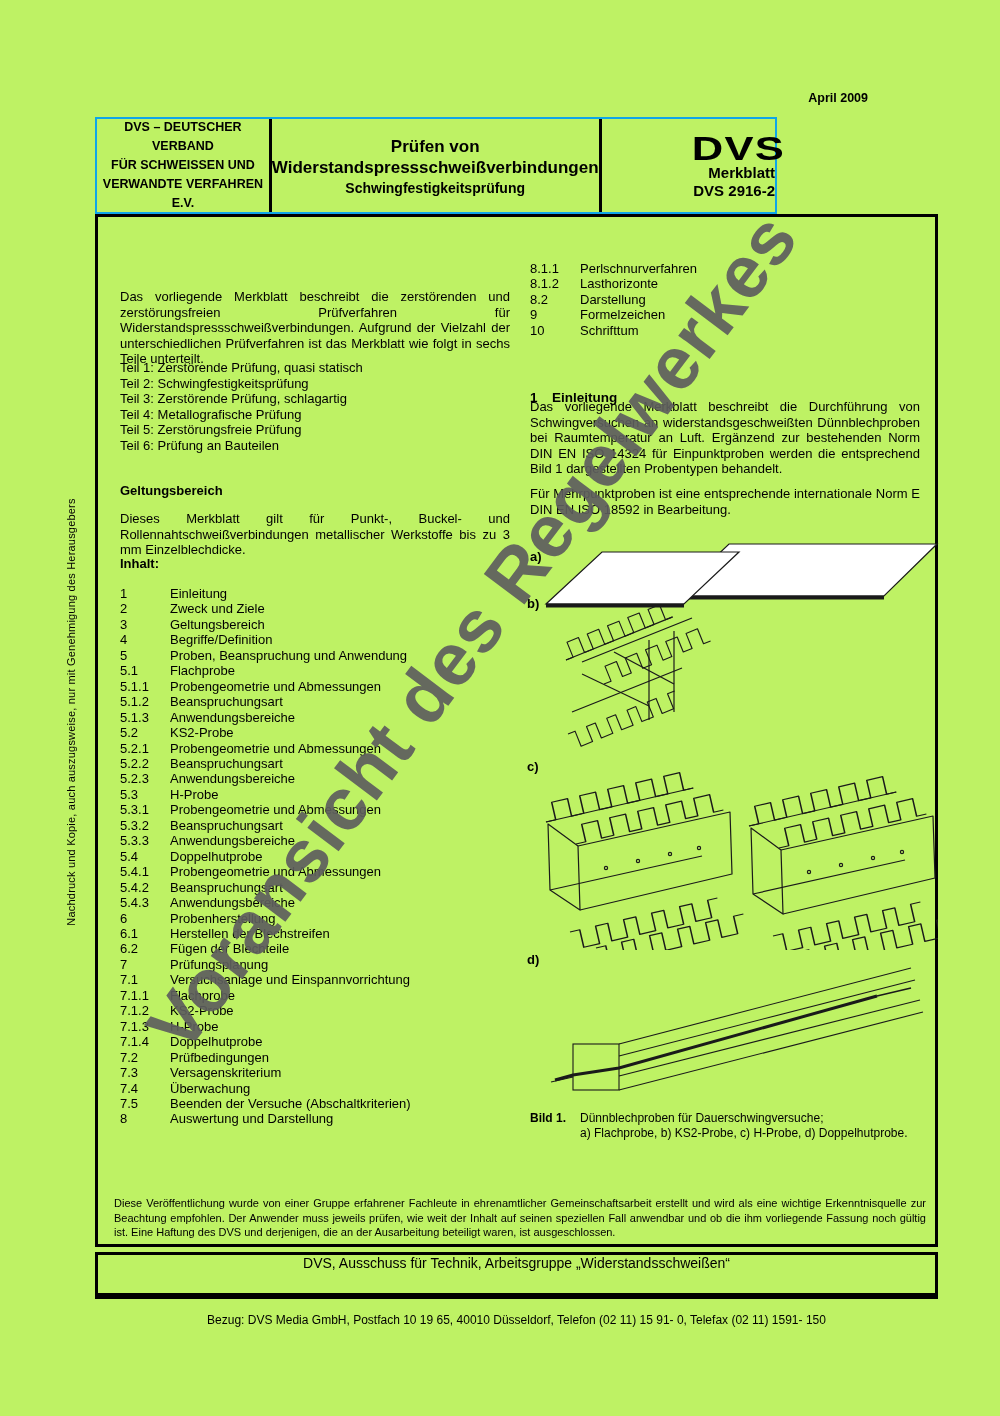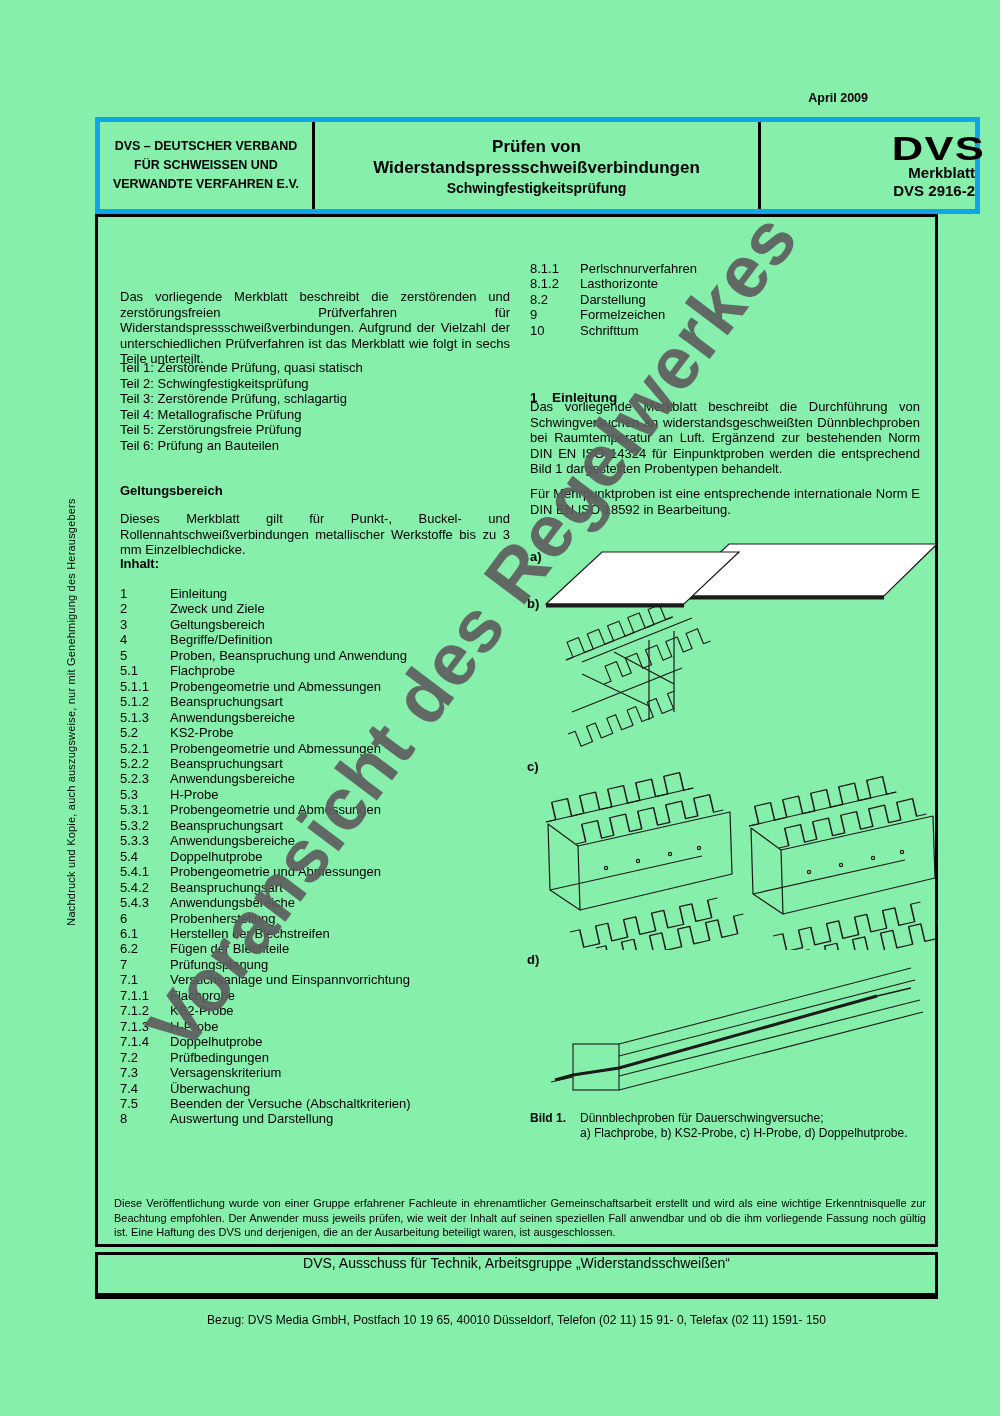--- a/index.html
+++ b/index.html
@@ -1,20 +1,20 @@
 <!DOCTYPE html>
 <html lang="de"><head>
 <meta charset="utf-8">
 <style>
   html,body{margin:0;padding:0;background:#ffffff;}
-  .page{position:relative;width:1000px;height:1416px;background:#86efac;
+  .page{position:relative;width:1000px;height:1416px;background:#bef264;
         font-family:"Liberation Sans",sans-serif;color:#000;overflow:hidden;}
   
   .date{position:absolute;top:91px;right:132px;font-size:12.5px;font-weight:bold;}
-  .hdr{position:absolute;left:95px;top:117px;width:885px;height:97px;border:5px solid #0ea5e9;
+  .hdr{position:absolute;left:95px;top:117px;width:682px;height:97px;border:2px solid #0ea5e9;
        box-sizing:border-box;display:flex;}
   .hcell{display:flex;flex-direction:column;align-items:center;justify-content:center;
          text-align:center;box-sizing:border-box;}
   .h1{width:215px;border-right:3px solid #000;font-weight:bold;font-size:12.5px;
       line-height:19px;white-space:pre-line;}
   .h2{flex:1;border-right:3px solid #000;}
   .h2 .t1{font-size:17px;font-weight:bold;line-height:21px;}
   .h2 .t2{font-size:14px;font-weight:bold;margin-top:2px;}
   .h3{width:214px;align-items:flex-end;}
   .logo{font-size:34px;font-weight:bold;transform:scaleX(1.28);letter-spacing:1px;

